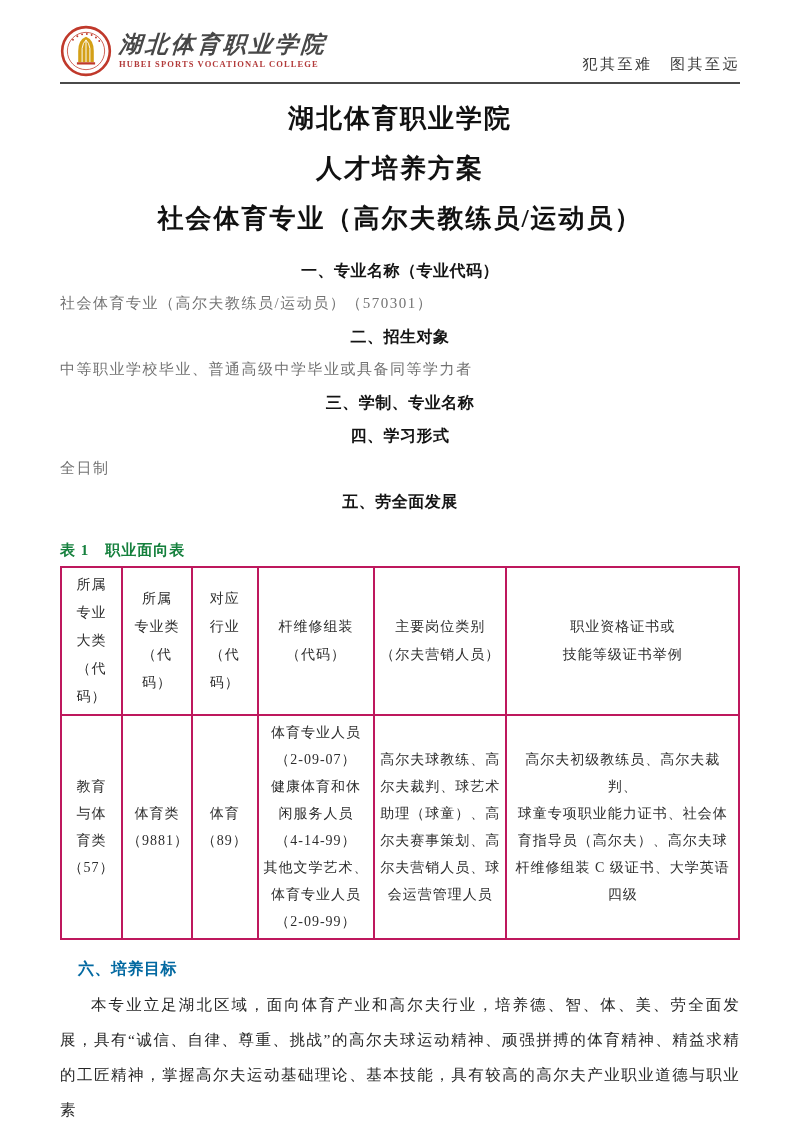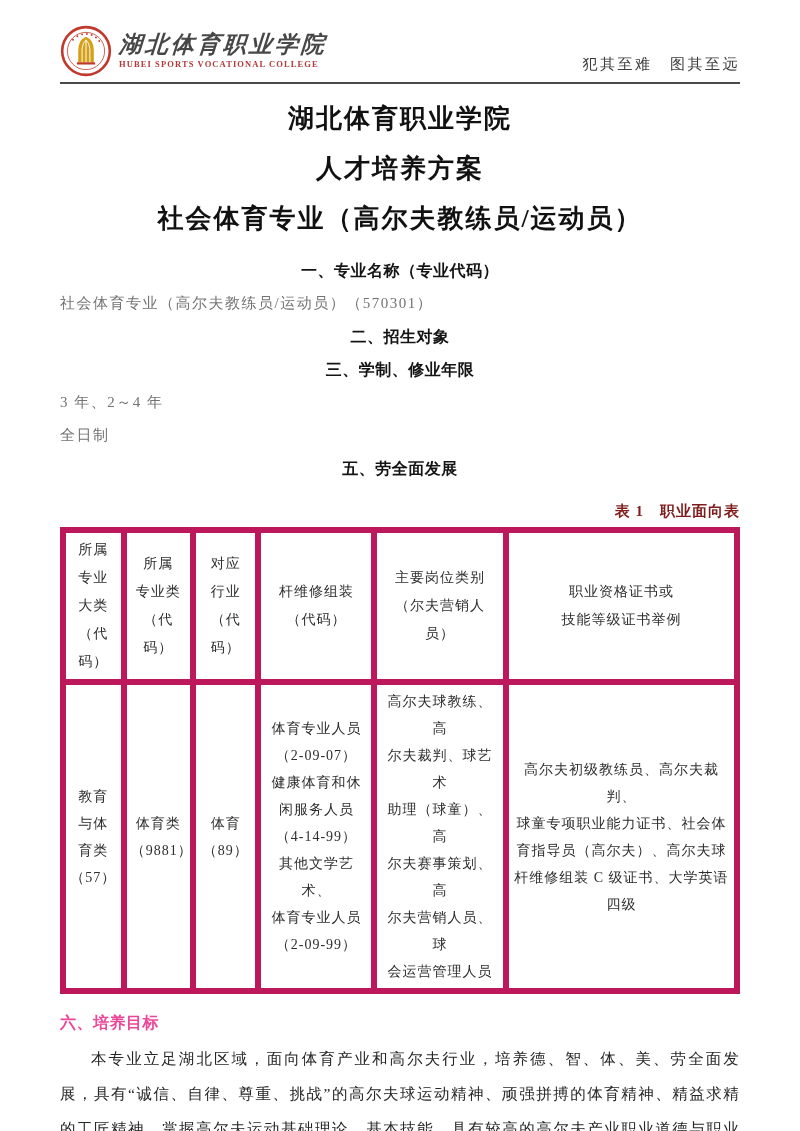--- a/index.html
+++ b/index.html
@@ -41,37 +41,37 @@
   .sec-heading {
     font-family:"Liberation Sans", sans-serif; font-weight:bold;
     font-size:16px; height:33px; line-height:33px; color:#141414; letter-spacing:0.5px;text-align:center;
   }
   .sec-body {
     font-size:15px; height:33px; line-height:33px; color:#737373; letter-spacing:1.5px;
   }
 
   
   .table-caption {
-    margin-top:12px; height:28px; line-height:28px; text-align:right;
-    font-size:15px; font-weight:bold; color:#7f1d1d; letter-spacing:1px;
+    margin-top:18px; height:28px; line-height:28px; text-align:left;
+    font-size:15px; font-weight:bold; color:#15803d; letter-spacing:1px;
   }
   table.career { width:100%; border-collapse:collapse; table-layout:fixed; margin-top:2px; }
   table.career td {
-    border:6px solid #be185d; text-align:center; vertical-align:middle;
+    border:2px solid #be185d; text-align:center; vertical-align:middle;
     font-size:14px; color:#2d2d2d; padding:3px 4px;
     white-space:pre-line; line-height:27px; letter-spacing:1px;
   }
   tr.hd td { height:118px; line-height:28px; }
   tr.bd td { height:214px;text-align:center; }
   td.wide { line-height:29px; }
 
   
   .sec6-heading {
     margin-top:12px; font-family:"Liberation Sans", sans-serif; font-weight:bold;
-    font-size:16px; height:33px; line-height:33px; color:#ec4899; letter-spacing:0.5px;
+    font-size:16px; height:33px; line-height:33px; color:#0369a1; letter-spacing:0.5px;margin-left:18px;
   }
   .para {
     margin-top:2px; font-size:15.5px; color:#262626; line-height:35px;
     text-align:justify; text-indent:2em; letter-spacing:1.2px;
   }
 </style>
 </head>
 <body>
 
 <div class="page">
@@ -105,22 +105,23 @@
     <div class="doc-title">
       <div class="t-line">湖北体育职业学院</div>
       <div class="t-line">人才培养方案</div>
       <div class="t-line">社会体育专业（高尔夫教练员/运动员）</div>
     </div>
 
     <div class="sections">
       <div class="sec-heading">一、专业名称（专业代码）</div>
       <div class="sec-body">社会体育专业（高尔夫教练员/运动员）（570301）</div>
       <div class="sec-heading">二、招生对象</div>
-      <div class="sec-heading">三、学制、修业年限</div>
-      <div class="sec-body">3 年、2～4 年</div>
+      <div class="sec-body">中等职业学校毕业、普通高级中学毕业或具备同等学力者</div>
+      <div class="sec-heading">三、学制、专业名称</div>
+      <div class="sec-heading">四、学习形式</div>
       <div class="sec-body">全日制</div>
       <div class="sec-heading">五、劳全面发展</div>
     </div>
 
     <div class="table-caption">表 1　职业面向表</div>
     <table class="career">
       <colgroup>
         <col style="width:9%">
           <col style="width:10.3%">
           <col style="width:9.7%">

